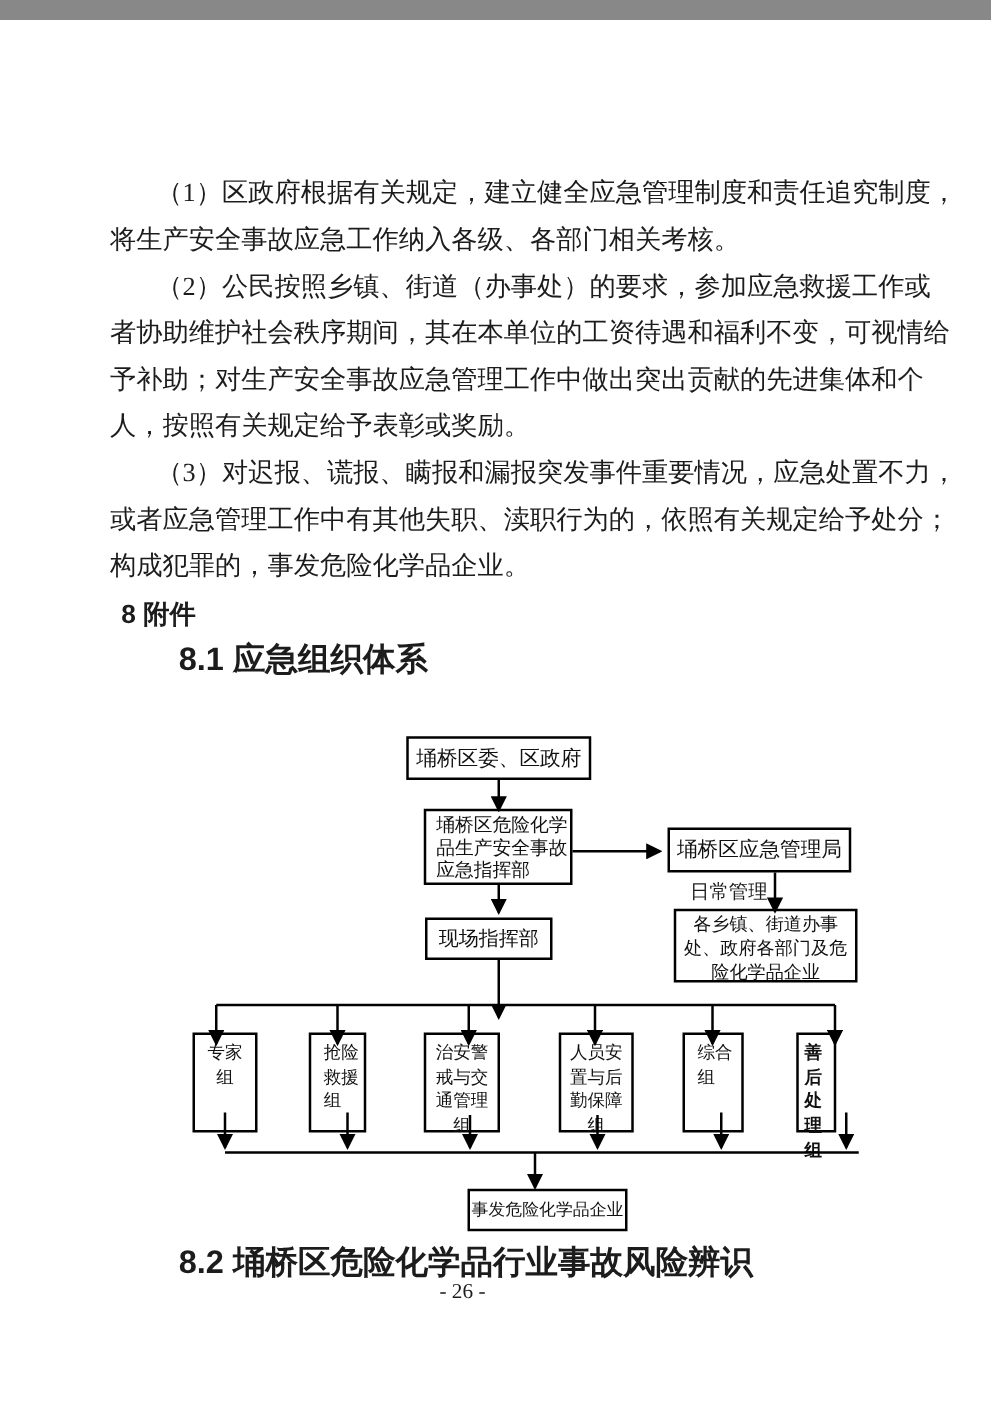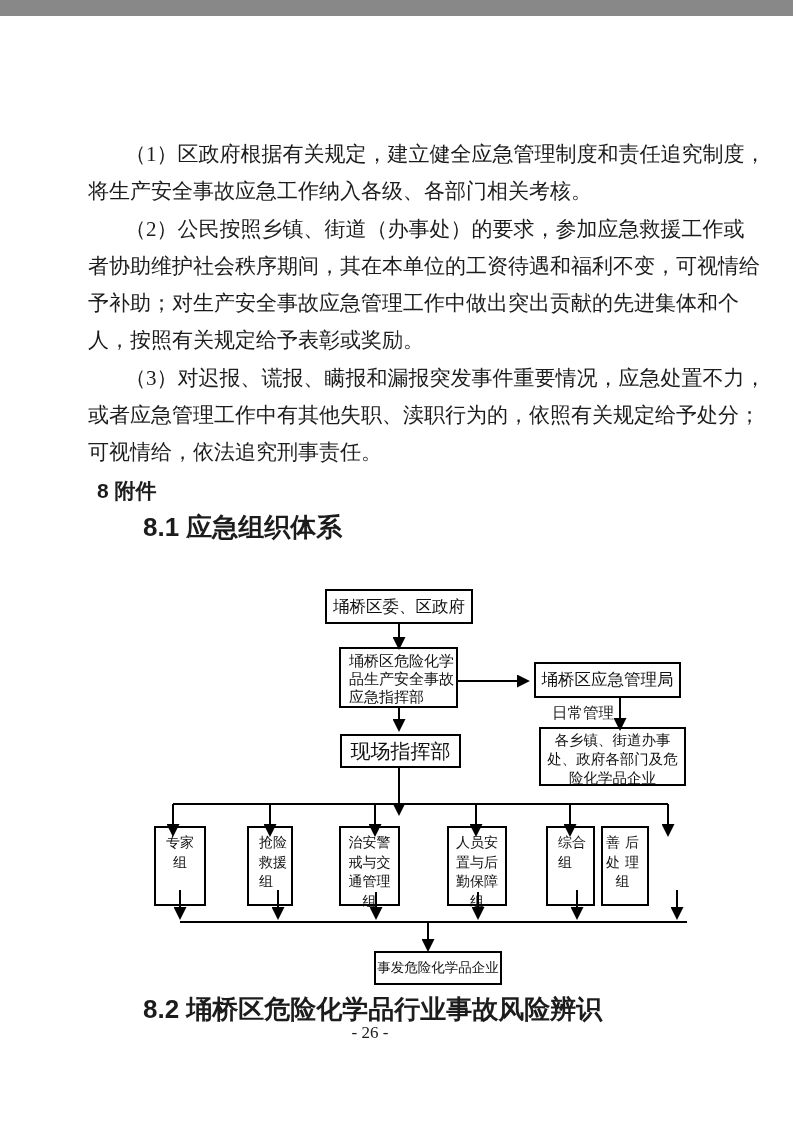--- a/index.html
+++ b/index.html
@@ -36,48 +36,48 @@
   .obox{
     position:absolute;border:2px solid #000;background:#fff;box-sizing:border-box;
     font-family:"Liberation Serif","DejaVu Serif",serif;color:#111;z-index:1;
   }
   .center{display:flex;align-items:center;justify-content:center;text-align:center;}
   .b1{left:325px;top:573px;width:148px;height:35px;font-size:16.5px;}
   .b2{left:339px;top:631px;width:119px;height:61px;font-size:15px;line-height:18px;padding:3px 0 0 8px;}
   .b3{left:534px;top:646px;width:147px;height:36px;font-size:16.5px;}
   .lbl-daily{position:absolute;left:552px;top:687px;font-size:15.5px;z-index:1;}
   .b4{left:539px;top:711px;width:147px;height:59px;font-size:14.5px;line-height:19px;text-align:center;padding-top:2px;}
-  .b5{left:340px;top:718px;width:121px;height:34px;font-size:20px;text-align:right;}
+  .b5{left:340px;top:718px;width:102px;height:34px;font-size:16px;text-align:right;}
   .grp{top:810px;height:80px;font-size:14px;line-height:19.7px;padding-top:5px;text-align:center;}
   .grp.left{text-align:left;padding-left:10px;}
   .g1{left:154px;width:52px;}
   .g2{left:247px;width:46px;}
   .g3{left:339px;width:61px;}
   .g4{left:447px;width:60px;}
   .g5{left:546px;width:49px;}
-  .g6{left:601px;width:48px;letter-spacing:5px;}
+  .g6{left:637px;width:32px;letter-spacing:5px;font-weight:bold;}
   .b6{left:374px;top:935px;width:128px;height:34px;font-size:13.5px;}
   .obox span{display:block;}
   svg.wires{position:absolute;left:0;top:0;z-index:2;pointer-events:none;}
 </style>
 </head>
 <body>
 
 <div class="page">
 
   <div class="bodytext">
     <div class="line ind">（1）区政府根据有关规定，建立健全应急管理制度和责任追究制度，</div>
     <div class="line">将生产安全事故应急工作纳入各级、各部门相关考核。</div>
     <div class="line ind">（2）公民按照乡镇、街道（办事处）的要求，参加应急救援工作或</div>
     <div class="line">者协助维护社会秩序期间，其在本单位的工资待遇和福利不变，可视情给</div>
     <div class="line">予补助；对生产安全事故应急管理工作中做出突出贡献的先进集体和个</div>
     <div class="line">人，按照有关规定给予表彰或奖励。</div>
     <div class="line ind">（3）对迟报、谎报、瞒报和漏报突发事件重要情况，应急处置不力，</div>
     <div class="line">或者应急管理工作中有其他失职、渎职行为的，依照有关规定给予处分；</div>
-    <div class="line">可视情给，依法追究刑事责任。</div>
+    <div class="line">构成犯罪的，事发危险化学品企业。</div>
   </div>
 
   <div class="h-main">8 附件</div>
   <div class="h-sub h-81">8.1 应急组织体系</div>
   <div class="h-sub h-82">8.2 埇桥区危险化学品行业事故风险辨识</div>
 
   <div class="obox b1 center">埇桥区委、区政府</div>
 
   <div class="obox b2">
     <span>埇桥区危险化学</span>

